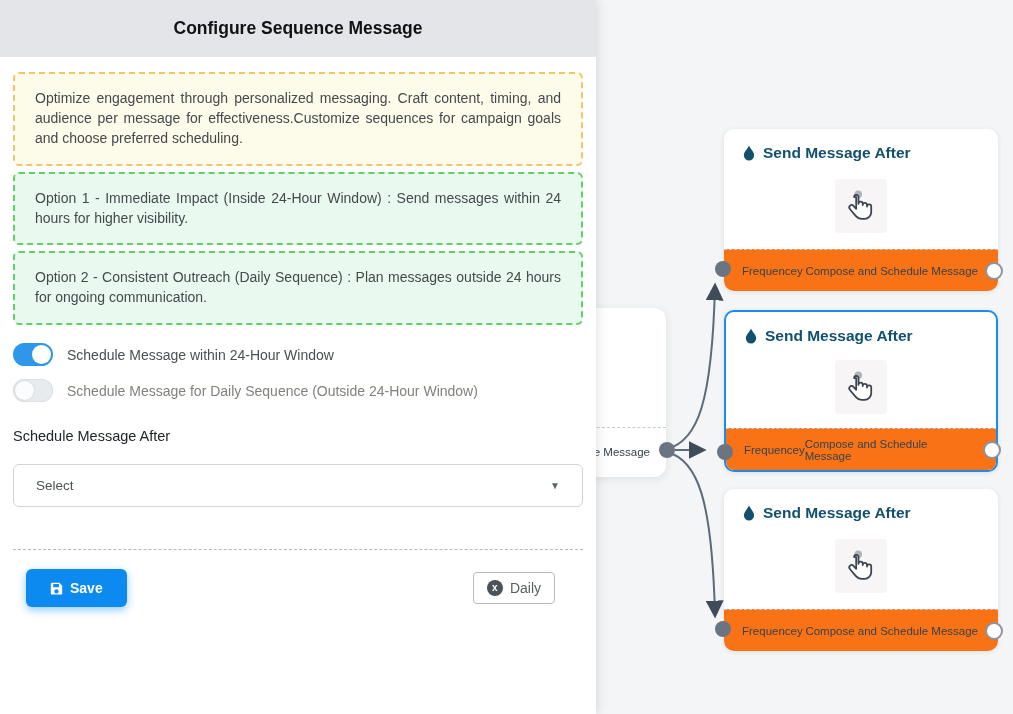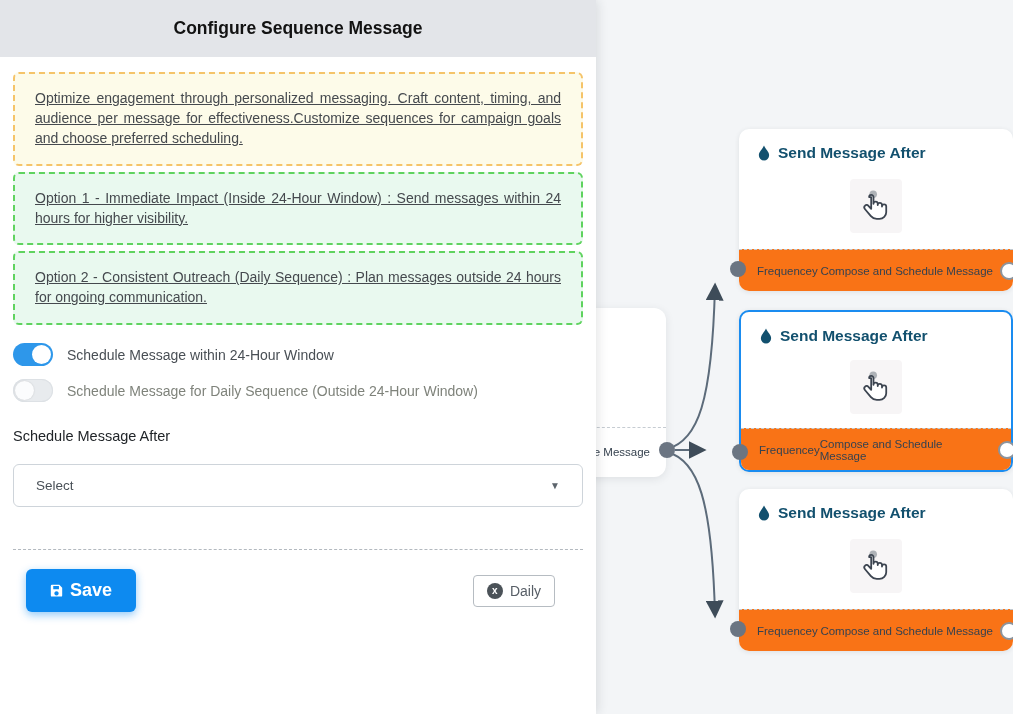--- a/index.html
+++ b/index.html
@@ -15,21 +15,21 @@
     background:#ffffff;border-radius:12px;box-shadow:0 2px 8px rgba(40,50,60,.10);
   }
   .src-divider{position:absolute;left:0;right:0;top:119px;border-top:1px dashed #c6ccd2;}
   .src-footer{
     position:absolute;top:119px;bottom:0;left:0;right:16px;
     display:flex;align-items:center;justify-content:flex-end;
     font-size:11.5px;color:#36424f;
   }
   svg.edges{position:absolute;inset:0;z-index:2;pointer-events:none;}
   .node{
-    position:absolute;left:739px;width:274px;height:162px;z-index:3;
+    position:absolute;left:724px;width:274px;height:162px;z-index:3;
     background:#ffffff;border-radius:10px;box-shadow:0 1px 5px rgba(40,50,60,.10);
     display:flex;flex-direction:column;box-sizing:border-box;
   }
   .node.selected{border:2px solid #1a8cf0;}
   .node-title{
     display:flex;align-items:center;gap:7px;padding:15px 18px 0 18px;
     color:#12506e;font-size:15.5px;font-weight:700;
   }
   .hand-wrap{flex:1;display:flex;align-items:center;justify-content:center;}
   .hand-box{
@@ -60,21 +60,21 @@
     background:#ffffff;box-shadow:2px 0 10px rgba(30,40,50,.12);
     display:flex;flex-direction:column;box-sizing:border-box;
   }
   .panel-header{
     height:57px;background:#e3e5e9;display:flex;align-items:center;justify-content:center;
     font-size:17.5px;font-weight:700;color:#121212;flex:0 0 auto;
   }
   .panel-body{padding:0 13px;flex:1;}
   .note{
     border-radius:6px;padding:15px 20px;font-size:14px;line-height:1.42;
-    color:#45494e;text-align:justify;box-sizing:border-box;text-decoration:underline;
+    color:#45494e;text-align:justify;box-sizing:border-box;
   }
   .note-yellow{margin-top:15px;background:#fdfbe9;border:2px dashed #f5c469;}
   .note-green{margin-top:6px;background:#e9f9ef;border:2px dashed #5fd35f;}
   .toggle-row{display:flex;align-items:center;gap:14px;margin-top:18px;}
   .toggle{position:relative;width:40px;height:23px;border-radius:12px;flex:0 0 auto;cursor:pointer;}
   .toggle.on{background:#2e97ea;}
   .toggle.off{background:#e8ebee;box-shadow:inset 0 0 0 1px #dde1e5;}
   .knob{position:absolute;top:2px;width:19px;height:19px;border-radius:50%;background:#fff;}
   .toggle.on .knob{right:2px;}
   .toggle.off .knob{left:2px;background:#fbfcfd;box-shadow:0 0 2px rgba(0,0,0,.15);}
@@ -85,21 +85,21 @@
     margin-top:20px;height:41px;border:1px solid #ced4da;border-radius:6px;
     display:flex;align-items:center;justify-content:space-between;
     padding:0 22px;cursor:pointer;background:#fff;
   }
   .select-value{font-size:13.5px;color:#495057;}
   .caret{font-size:10px;color:#5c646c;}
   .panel-sep{border-top:1px dashed #b3b9bf;margin-top:42px;}
   .panel-footer{display:flex;align-items:center;justify-content:space-between;padding:19px 13px 0 13px;}
   .btn{display:inline-flex;align-items:center;gap:7px;cursor:pointer;box-sizing:border-box;}
   .btn-save{
-    background:#0d8af0;color:#fff;font-size:18px;font-weight:600;
+    background:#0d8af0;color:#fff;font-size:14px;font-weight:600;
     border:none;border-radius:6px;padding:11px 24px;
     box-shadow:0 3px 8px rgba(13,138,240,.45);
   }
   .btn-close{
     background:#fff;color:#575e66;font-size:14px;
     border:1px solid #b6bcc2;border-radius:4px;padding:7px 13px;margin-right:15px;
   }
   .close-dot{
     width:16px;height:16px;border-radius:50%;background:#4b5258;color:#fff;
     display:inline-flex;align-items:center;justify-content:center;

